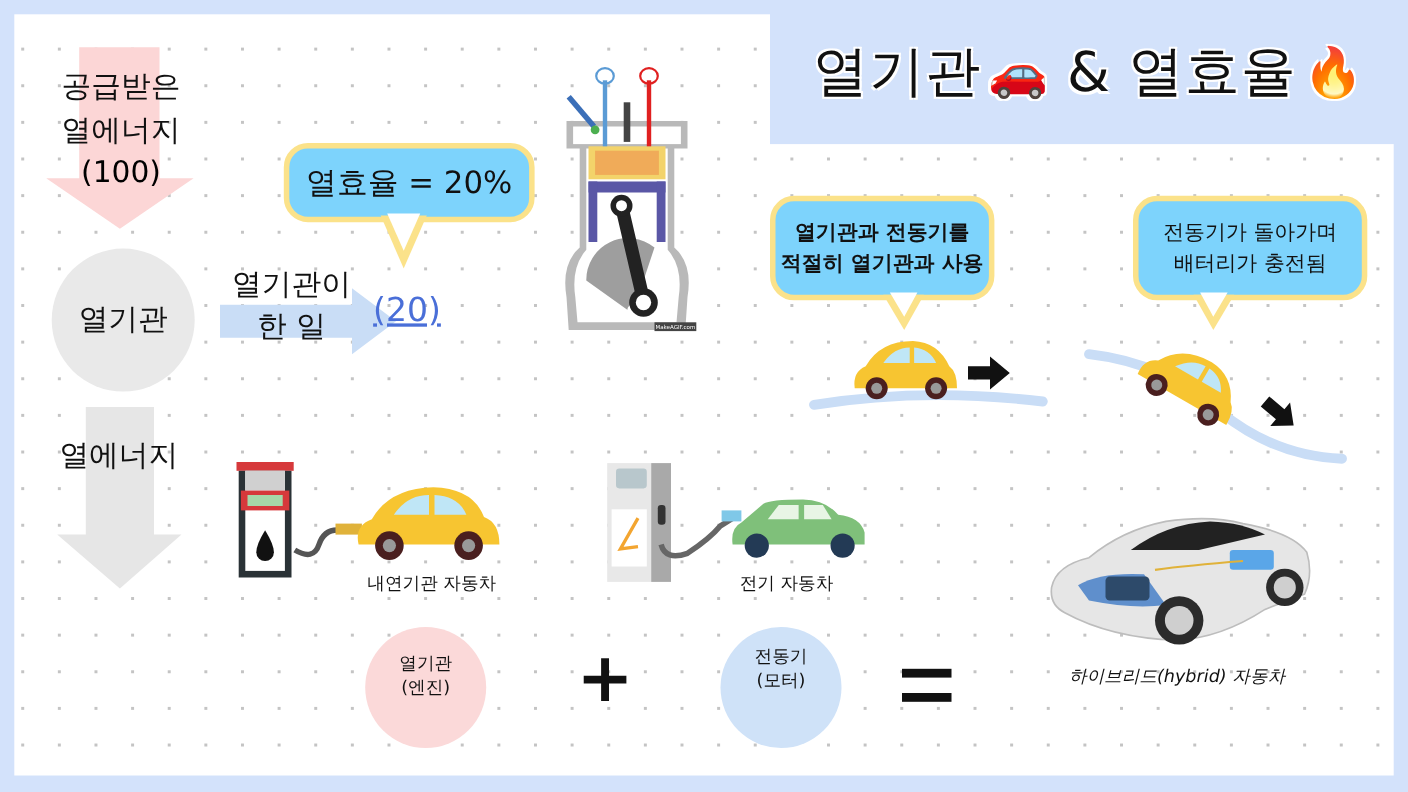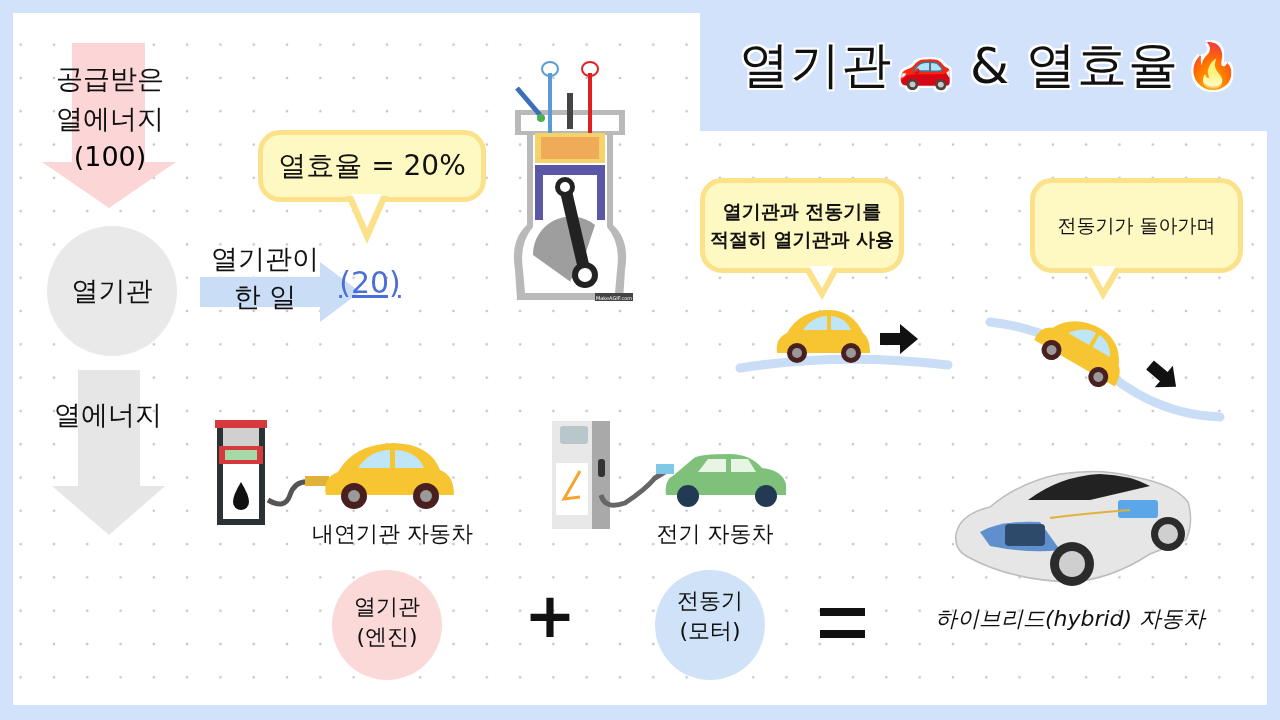--- a/index.html
+++ b/index.html
@@ -22,27 +22,27 @@
     background: #d3e2fb;
     display: flex; align-items: center; justify-content: center;
   }
   .title {
     font-size: 50px; font-weight: 400; letter-spacing: 1px; color: #111;
     display: flex; align-items: center; gap: 6px;
     text-shadow: 2px 2px 0 #fff, -2px -2px 0 #fff, 2px -2px 0 #fff, -2px 2px 0 #fff;
   }
   .txt { position: absolute; text-align: center; line-height: 1.25; }
   .big { font-size: 27px; }
-  .mid { font-size: 22px; }
+  .mid { font-size: 16px; }
   .sm  { font-size: 19px; }
   .red { color: #000000; text-align: center; }
   .blue { color: #4a6fd8; }
   .circle { position: absolute; border-radius: 50%; }
   .bubble {
-    position: absolute; background: #fef9c3; border: 5px solid #fbe28a; border-radius: 22px;
+    position: absolute; background: #7dd3fc; border: 5px solid #fbe28a; border-radius: 22px;
     display: flex; align-items: center; justify-content: center; text-align: center;
     line-height: 1.45;
   }
   svg { position: absolute; overflow: visible; }
 </style>
 </head>
 <body>
 
 <div class="panel"></div>
 
@@ -136,20 +136,21 @@
   </div>
 </div>
 <svg style="left:0;top:0" width="1280" height="720">
   <polygon points="803,268 840,268 822,300" fill="#fbe28a"></polygon>
   <polygon points="809,266 834,266 822,288" fill="#fff"></polygon>
 </svg>
 
 <div class="bubble sm" style="left:1030px;top:178px;width:213px;height:95px;">
   <div>
     <div>전동기가 돌아가며</div>
+    <div>배터리가 충전됨</div>
   </div>
 </div>
 <svg style="left:0;top:0" width="1280" height="720">
   <polygon points="1085,268 1122,268 1103,300" fill="#fbe28a"></polygon>
   <polygon points="1091,266 1116,266 1103,288" fill="#fff"></polygon>
 </svg>
 
 <svg style="left:0;top:0" width="1280" height="720">
   <path d="M740,368 Q840,352 948,365" stroke="#c9ddf6" stroke-width="9" fill="none" stroke-linecap="round"></path>
   <g transform="translate(775,308)">

